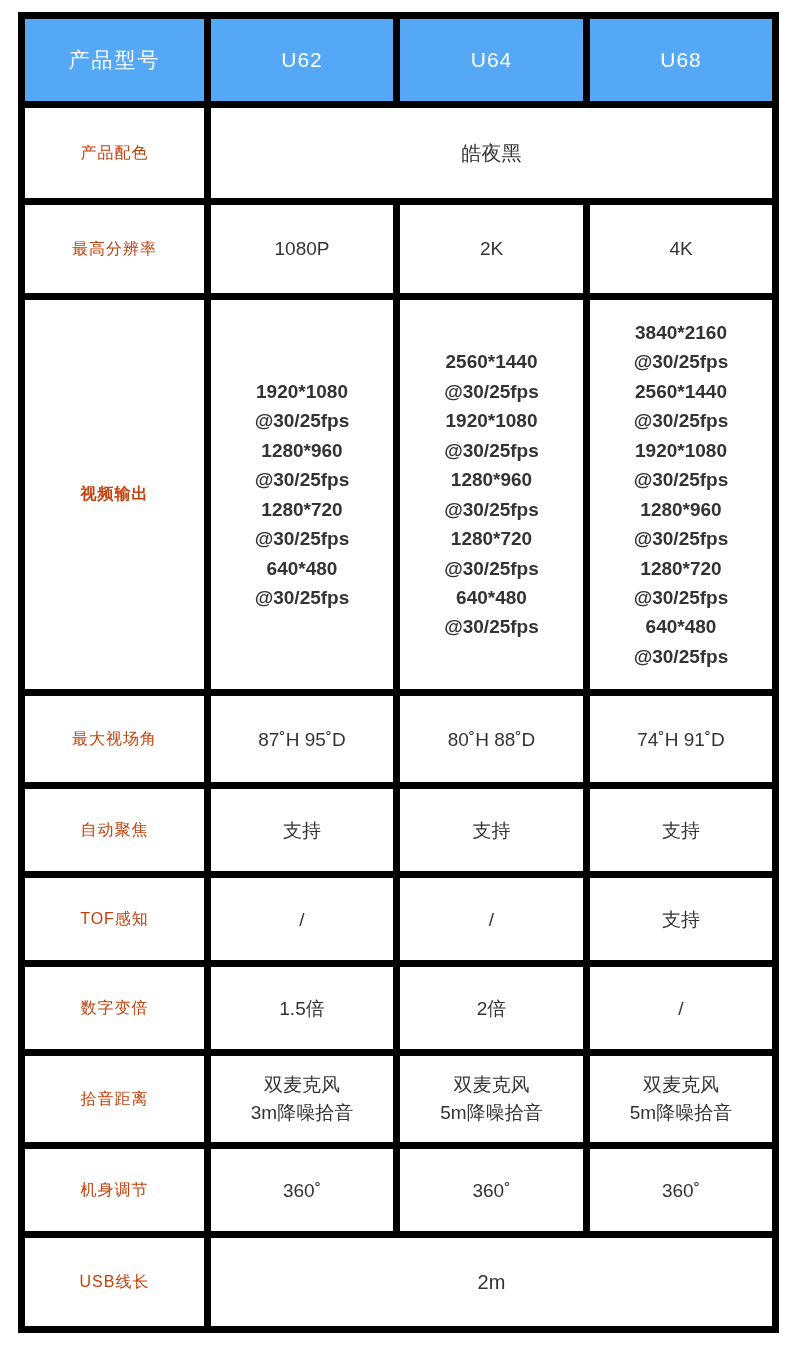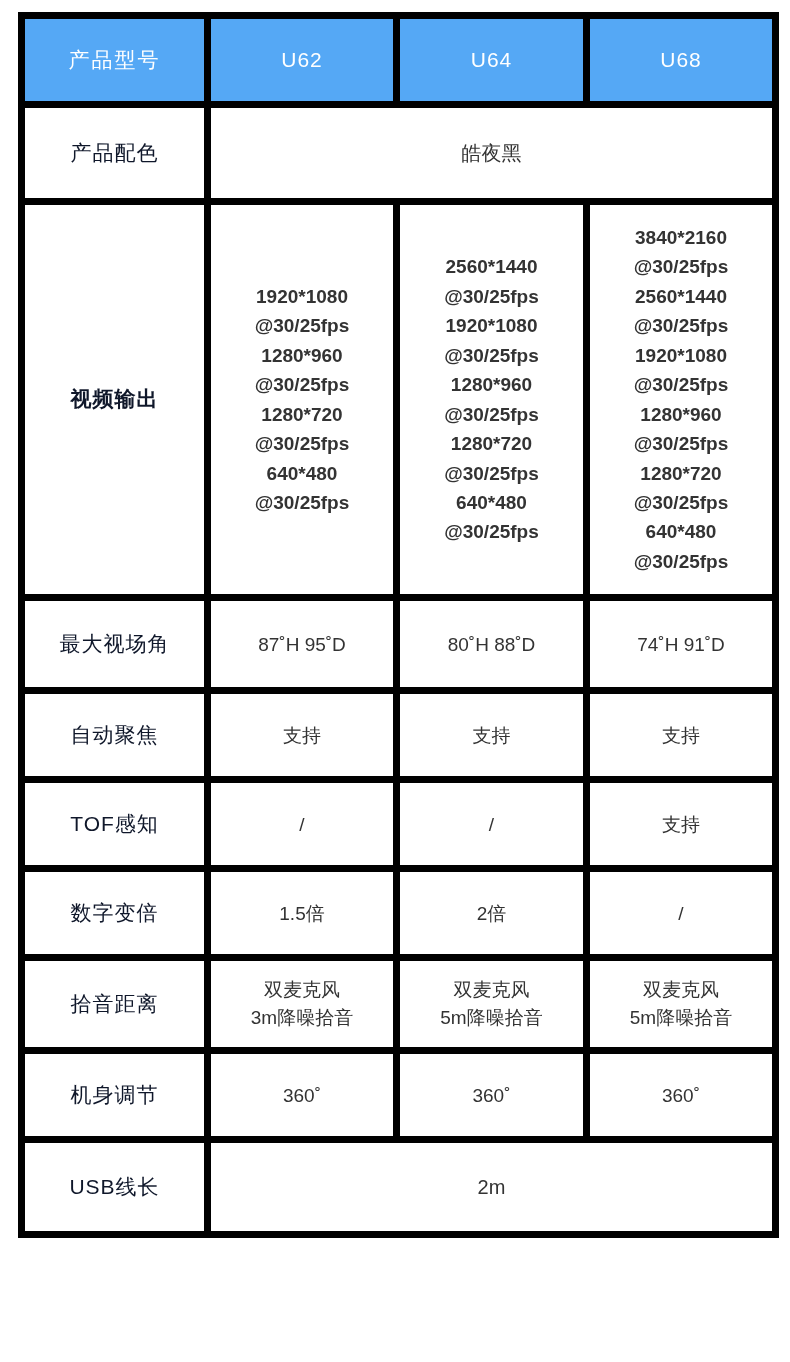--- a/index.html
+++ b/index.html
@@ -49,22 +49,22 @@
     font-weight: bold;
     height: 62px;
     padding: 0 6px;
     border-color: #55a8f5;
     letter-spacing: 1px;
   }
   thead th.head-label {
     letter-spacing: 2px;
   }
   td.rowlabel {
-    font-size: 21px;
-    color: #0f172a;
+    font-size: 16px;
+    color: #c2410c;
     letter-spacing: 1px;
   }
   td.value {
     font-size: 19px;
     color: #333333;
   }
   td.span-all {
     font-size: 20px;
   }
   .multiline {
@@ -105,20 +105,26 @@
         <th>U68</th>
       </tr>
     </thead>
     <tbody>
 
       <tr class="h-color">
         <td class="rowlabel">产品配色</td>
         <td class="value span-all" colspan="3">皓夜黑</td>
       </tr>
 
+      <tr class="h-res">
+        <td class="rowlabel">最高分辨率</td>
+        <td class="value">1080P</td>
+        <td class="value">2K</td>
+        <td class="value">4K</td>
+      </tr>
 
       <tr class="video-row">
         <td class="rowlabel">视频输出</td>
         <td class="value multiline">1920*1080
 @30/25fps
 1280*960
 @30/25fps
 1280*720
 @30/25fps
 640*480

